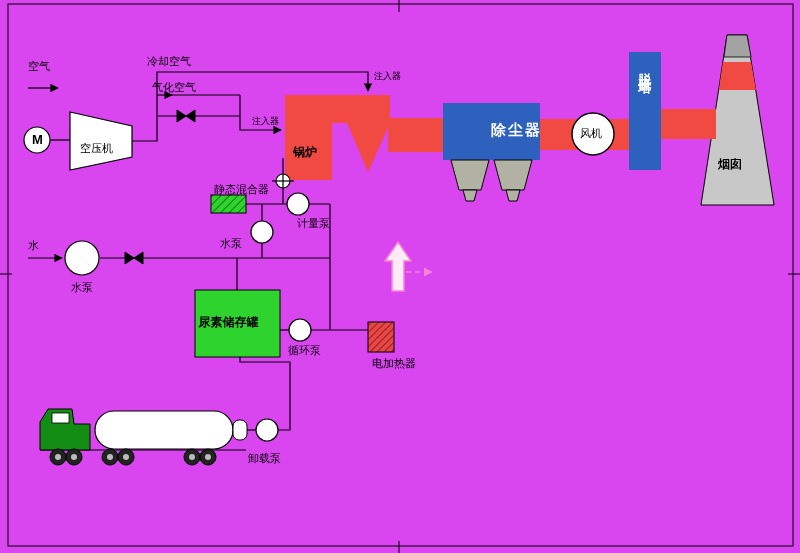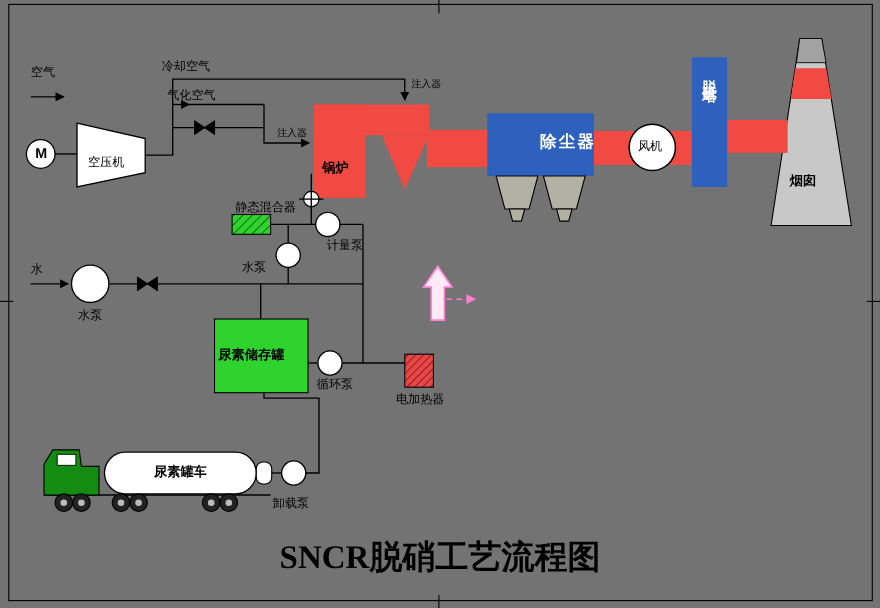--- a/index.html
+++ b/index.html
@@ -1,17 +1,17 @@
 <!DOCTYPE html>
 <html><head>
 <meta charset="utf-8">
 <style>
   html,body{margin:0;padding:0;background:#ffffff;}
   body{font-family:"Liberation Sans","DejaVu Sans",sans-serif;}
-  #stage{position:relative;width:800px;height:553px;background:#737373;overflow:hidden;}
+  #stage{position:relative;width:800px;height:553px;background:#d946ef;overflow:hidden;}
   #stage svg{position:absolute;left:0;top:0;}
   .lbl{position:absolute;color:#000;font-size:11px;line-height:1.1;white-space:nowrap;}
   .lbl.tiny{font-size:9px;}
   .lbl.small12{font-size:12px;font-weight:bold;}
   .lbl.white{color:#fff;font-weight:bold;}
   .lbl.center{text-align:center;}
   .lbl.esp{font-size:15px;letter-spacing:2px;margin-left:25px;}
   .lbl.fan{font-size:11px;}
   .lbl.vtext{writing-mode:vertical-rl;text-orientation:upright;letter-spacing:4px;font-size:13px;color:#fff;font-weight:bold;}
   .lbl.motor{font-size:13px;font-weight:bold;}
@@ -165,19 +165,17 @@
 <div class="lbl fan" style="left:580px;top:127px">风机</div>
 <div class="lbl vtext" style="left:637px;top:62px;height:100px">脱硫塔</div>
 <div class="lbl small12" style="left:718px;top:158px">烟囱</div>
 <div class="lbl" style="left:214px;top:183px">静态混合器</div>
 <div class="lbl" style="left:297px;top:217px">计量泵</div>
 <div class="lbl" style="left:28px;top:239px">水</div>
 <div class="lbl" style="left:71px;top:281px">水泵</div>
 <div class="lbl" style="left:220px;top:237px">水泵</div>
 <div class="lbl small12 center" style="left:195px;top:316px;width:67px">尿素储存罐</div>
 <div class="lbl" style="left:288px;top:344px">循环泵</div>
-<div class="lbl" style="left:360px;top:357px">电加热器</div>
-<div class="lbl small12 center" style="left:95px;top:423px;width:138px">尿素罐车</div>
+<div class="lbl" style="left:372px;top:357px">电加热器</div>
 <div class="lbl" style="left:248px;top:452px">卸载泵</div>
 
-<div id="title">SNCR脱硝工艺流程图</div>
 
 </div>
 
 </body></html>

